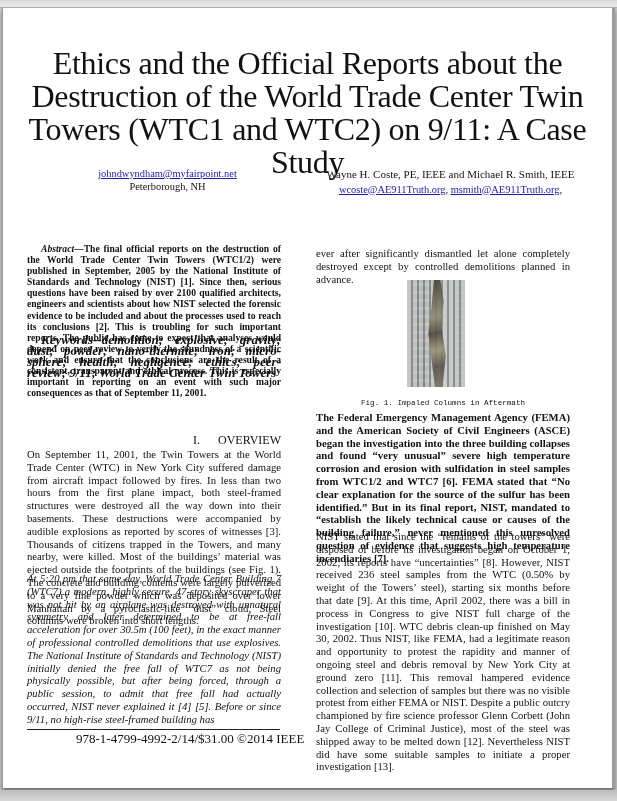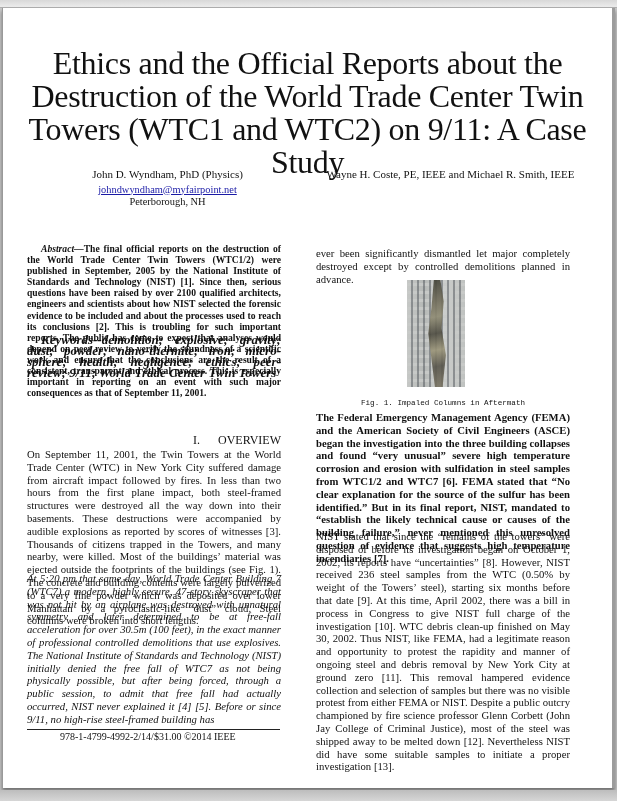--- a/index.html
+++ b/index.html
@@ -43,21 +43,21 @@
   .col-left { left:27px; width:254px; }
   .col-right { left:316px; width:254px; }
   .abstract { top:243px; font-weight:bold; font-size:9.6px; line-height:11.1px; text-indent:14px; }
   .abstract .lead { font-style:italic; }
   .keywords { top:334px; font-weight:bold; font-style:italic; font-size:13px; line-height:11.1px; text-indent:14px; }
   .section-head { position:absolute; left:27px; top:433px; width:254px; text-align:right; font-size:12px; }
   .section-head .num { margin-right:18px; }
   .p1 { top:448px; }
   .p2 { top:572px;font-style:italic; }
   .footer-rule { position:absolute; left:27px; top:729px; width:253px; border-top:1px solid #222; }
-  .footer-text { position:absolute; left:16px; top:731px; font-size:10px;padding-left:44px; }
+  .footer-text { position:absolute; left:32px; top:731px; font-size:13px;padding-left:44px; }
   .r-p0 { top:247px; }
   .figure {
     position:absolute; left:407px; top:280px; width:58px; height:107px;
     background:linear-gradient(90deg,#c6c8c6 0%,#b5b8b6 30%,#cfd1cf 55%,#bfc2c0 100%);
     overflow:hidden;
   }
   .figure .windows {
     position:absolute; inset:0;
     background-image:
       repeating-linear-gradient(90deg, transparent 0 4px, rgba(90,95,100,0.55) 4px 6px),
@@ -78,44 +78,46 @@
 <body>
 
 <div class="viewer-top"></div>
 
 <div id="pdfpage">
 </div>
 
 <div class="title">Ethics and the Official Reports about the Destruction of the World Trade Center Twin Towers (WTC1 and WTC2) on 9/11: A Case Study</div>
 
 <div class="author author-1">
-  <div class="name">John D. Wyndham, PhD (Physics)</div>
   <div><a>johndwyndham@myfairpoint.net</a></div>
   <div>Peterborough, NH</div>
 </div>
 
 <div class="author author-2">
   <div class="name">Wayne H. Coste, PE, IEEE and Michael R. Smith, IEEE</div>
+  <div>
+    <a>wcoste@AE911Truth.org</a><span>, </span><a>msmith@AE911Truth.org</a><span>,</span>
+  </div>
 </div>
 
 <p class="col col-left abstract"><span class="lead">Abstract</span><span>—The final official reports on the destruction of the World Trade Center Twin Towers (WTC1/2) were published in September, 2005 by the National Institute of Standards and Technology (NIST) [1].  Since then, serious questions have been raised by over 2100 qualified architects, engineers and scientists about how NIST selected the forensic evidence to be included and about the processes used to reach its conclusions [2].  This is troubling for such important reports.  The public has come to expect that analyses would depend on peer review to verify the soundness of a scientific work and ensure that the conclusions are the result of a consistent, transparent and ethical process. This is especially important in reporting on an event with such major consequences as that of September 11, 2001.</span></p>
 
 <p class="col col-left keywords">Keywords--demolition; explosive; gravity; dust; powder; nano-thermite; iron; micro-sphere; health; negligence; ethics; peer-review; 9/11; World Trade Center Twin Towers</p>
 
 <div class="section-head">
   <span class="num">I.</span><span>OVERVIEW</span>
 </div>
 
 <p class="col col-left p1">On September 11, 2001, the Twin Towers at the World Trade Center (WTC) in New York City suffered damage from aircraft impact followed by fires. In less than two hours from the first plane impact, both steel-framed structures were destroyed all the way down into their basements. These destructions were accompanied by audible explosions as reported by scores of witnesses [3]. Thousands of citizens trapped in the Towers, and many nearby, were killed. Most of the buildings’ material was ejected outside the footprints of the buildings (see Fig. 1). The concrete and building contents were largely pulverized to a very fine powder which was deposited over lower Manhattan by a pyroclastic-like “dust” cloud. Steel columns were broken  into short lengths.</p>
 <p class="col col-left p2">At 5:20 pm that same day, World Trade Center Building 7 (WTC7) a modern, highly secure, 47-story skyscraper that was not hit by an airplane was destroyed with unnatural symmetry and later determined to be at free-fall acceleration for over 30.5m (100 feet), in the exact manner of  professional controlled demolitions that use explosives. The National Institute of Standards and Technology (NIST) initially denied the free fall of WTC7 as not being physically possible, but after being forced, through a public session, to admit that free fall had actually occurred, NIST never explained it [4] [5]. Before or since 9/11, no high-rise steel-framed building has</p>
 
 <div class="footer-rule"></div>
 <div class="footer-text">978-1-4799-4992-2/14/$31.00 ©2014 IEEE</div>
 
-<p class="col col-right r-p0">ever been significantly dismantled let major completely destroyed except by controlled demolitions planned in advance.</p>
+<p class="col col-right r-p0">ever after significantly dismantled let alone completely destroyed except by controlled demolitions planned in advance.</p>
 
 <div class="figure" title="photo of impaled columns on a building facade">
   <div class="windows"></div>
   <div class="debris"></div>
 </div>
 <div class="fig-caption">Fig. 1.  Impaled Columns in Aftermath</div>
 
 <p class="col col-right r-p1">The Federal Emergency Management Agency (FEMA) and the American Society of Civil Engineers (ASCE) began the investigation into the three building collapses and found “very unusual” severe high temperature corrosion and erosion with sulfidation in steel samples from WTC1/2 and WTC7 [6]. FEMA stated that “No clear explanation for the source of the sulfur has been identified.” But in its final report, NIST, mandated to “establish the likely technical cause or causes of the building failure,” never mentioned this unresolved question of evidence that suggests high temperature incendiaries [7].</p>
 <p class="col col-right r-p2">NIST stated that since the “remains of the towers” were disposed of before its investigation began on October 1, 2002, its reports have “uncertainties” [8]. However, NIST received 236 steel samples from the WTC (0.50% by weight of the Towers’ steel), starting six months before that date [9]. At this time, April 2002, there was a bill in process in Congress to give NIST full charge of the investigation [10]. WTC debris clean-up finished on May 30, 2002. Thus NIST, like FEMA, had a legitimate reason and opportunity to protest the rapidity and manner of ongoing steel and debris removal by New York City at ground zero [11]. This removal hampered evidence collection and selection of samples but there was no visible protest from either FEMA or NIST. Despite a public outcry championed by fire science professor Glenn Corbett (John Jay College of Criminal Justice), most of the steel was shipped away to be melted down [12]. Nevertheless NIST did have some suitable samples to initiate a proper investigation  [13].</p>
 

